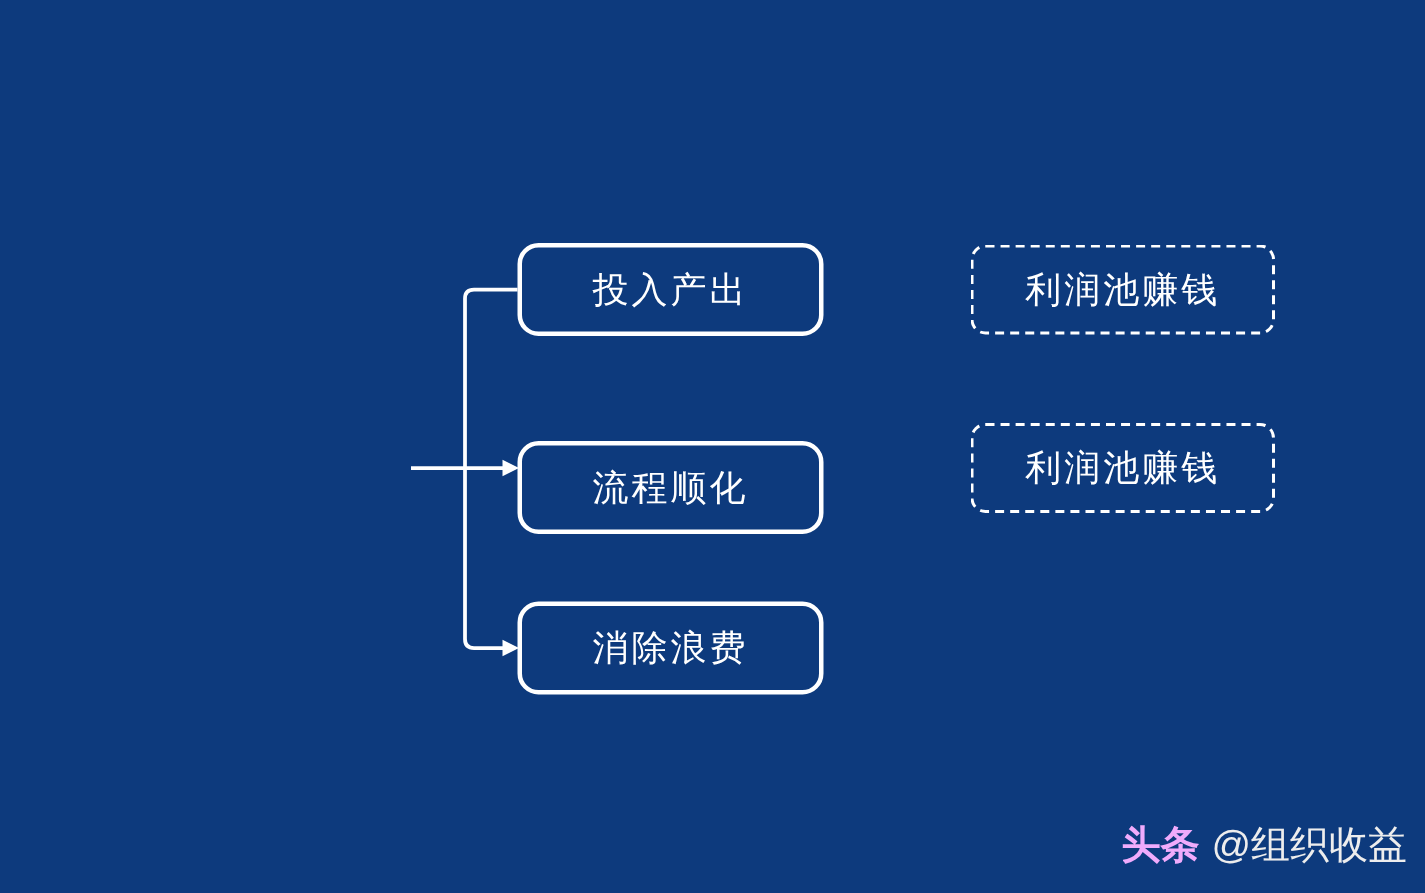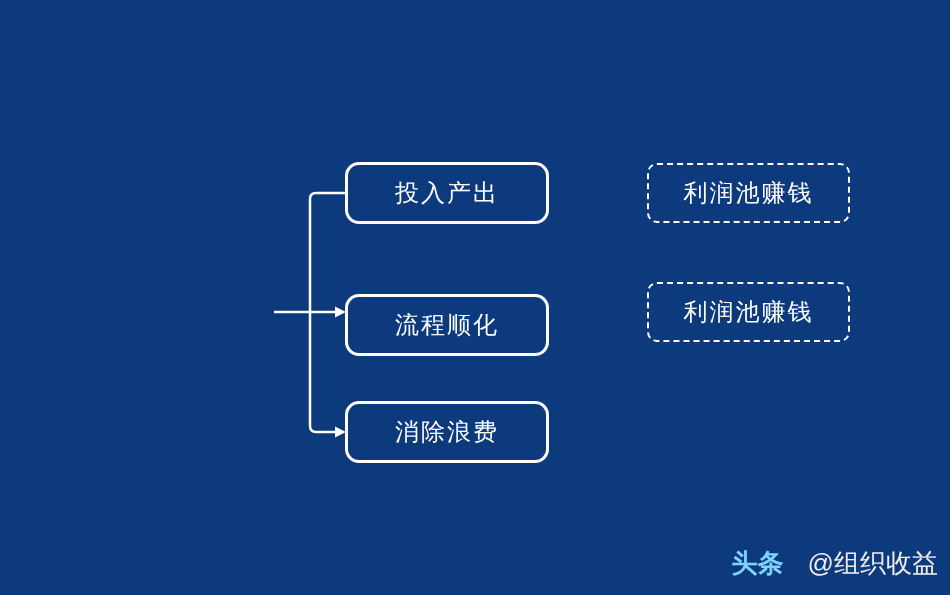--- a/index.html
+++ b/index.html
@@ -53,22 +53,22 @@
   .watermark {
     position: absolute;
     right: 12px;
     bottom: 14px;
     color: #ffffff;
     font-size: 26px;
     white-space: nowrap;
   }
   .watermark .brand {
     font-weight: 900;
-    color: #7dd3fc;
-    margin-right: 24px;
+    color: #f0abfc;
+    margin-right: 8px;
   }
   .watermark .handle {
     font-weight: 400;
     color: #ededed;
   }
 </style>
 </head>
 <body>
 
 <div class="stage">

